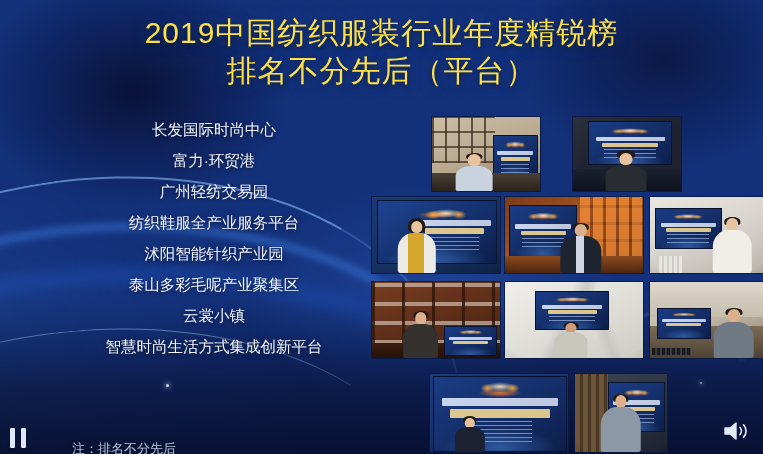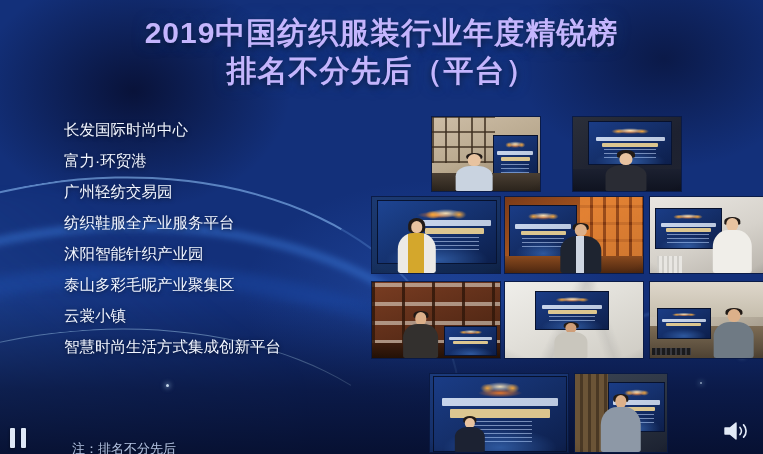--- a/index.html
+++ b/index.html
@@ -115,35 +115,36 @@
 
   
   .title-block {
     position: absolute;
     left: 0; right: 0; top: 14px;
     text-align: center;
     z-index: 5;
   }
   .title-line {
     display: block;
-    color: #c4b5fd;
+    color: #fde047;
     font-size: 30px;
-    font-weight: bold;
+    font-weight: normal;
     line-height: 38px;
     letter-spacing: 1px;
     text-shadow: 0 2px 7px rgba(0,0,0,0.60), 0 0 14px rgba(40,90,180,0.55);
   }
 
   
   .list-block {
     position: absolute;
     left: 64px;
     top: 114px;
     width: 300px;
     z-index: 5;
+    text-align: center;
   }
   .list-item {
     color: #f2f6ff;
     font-size: 15.5px;
     line-height: 31px;
     white-space: nowrap;
     text-shadow: 0 1px 4px rgba(0,0,0,0.55);
   }
 
   

